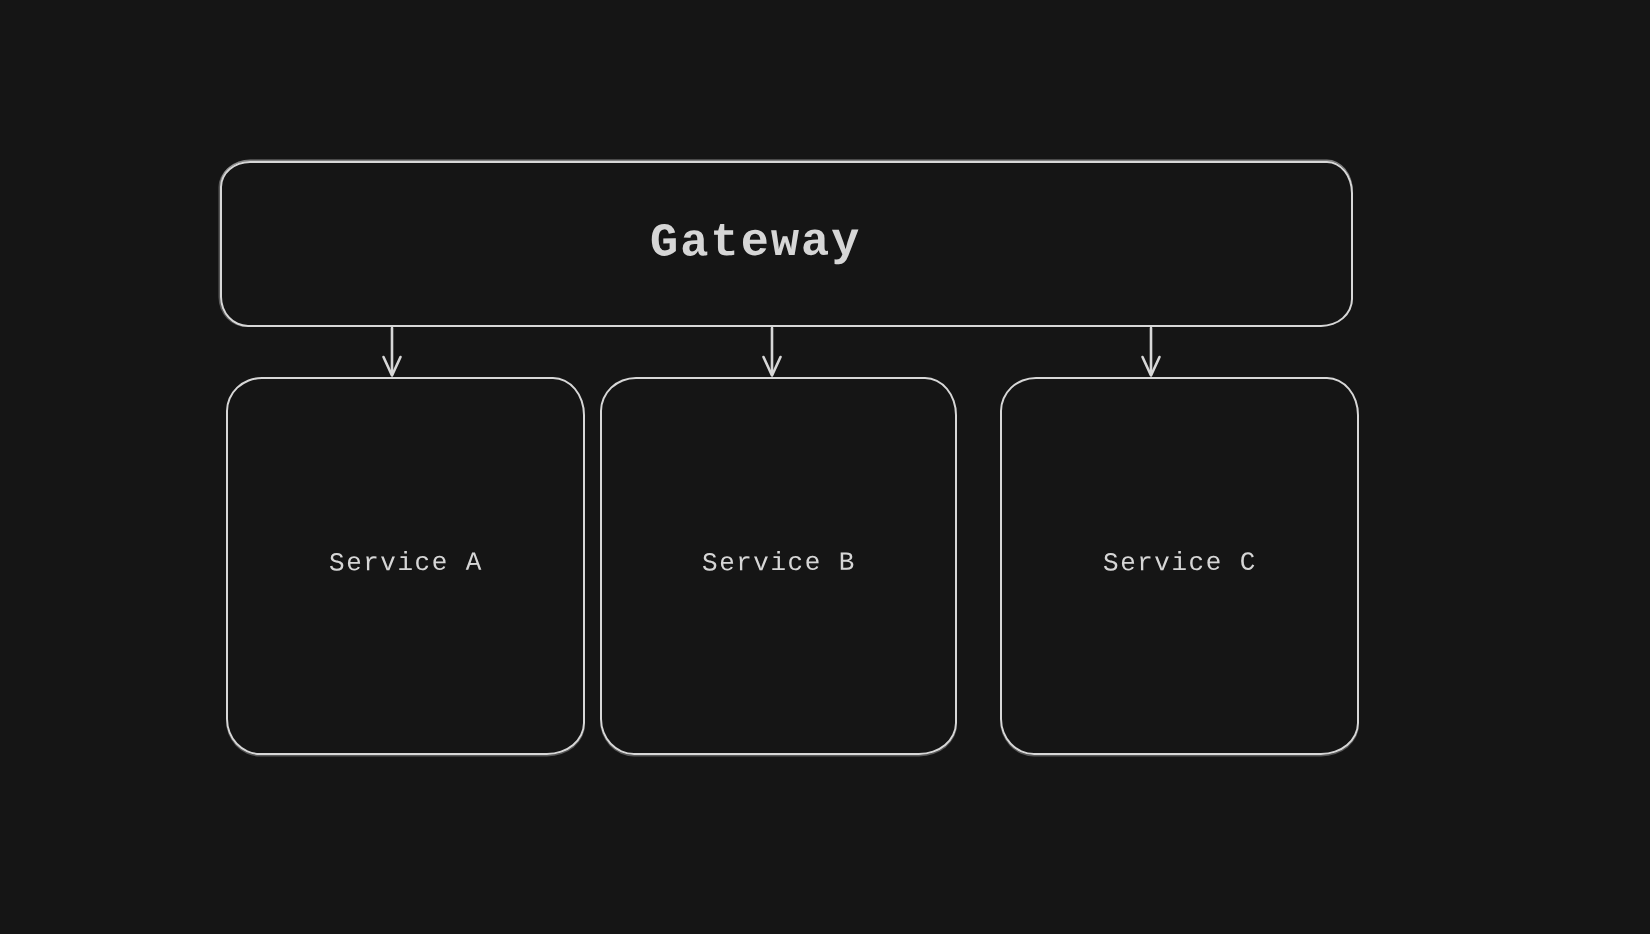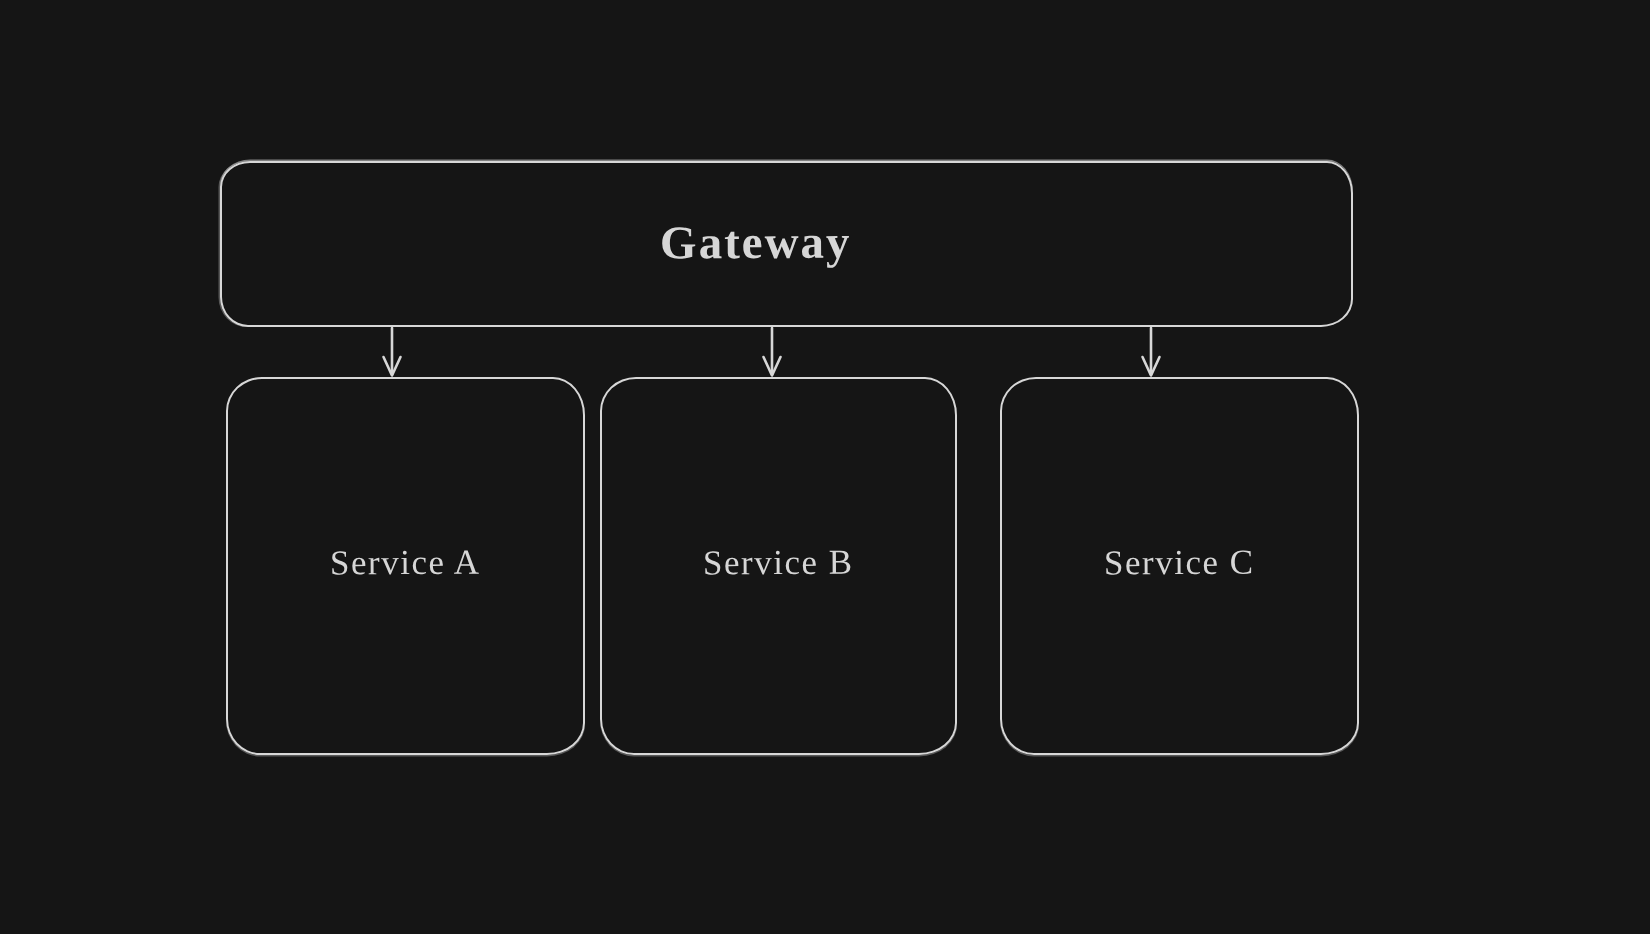--- a/index.html
+++ b/index.html
@@ -6,21 +6,21 @@
     margin: 0;
     padding: 0;
     background: #151515;
   }
   .stage {
     position: relative;
     width: 1604px;
     height: 934px;
     background: var(--bg, #151515);
     overflow: hidden;
-    font-family: Liberation Serif, serif;
+    font-family: Liberation Mono, monospace;
   }
   .node {
     position: absolute;
     box-sizing: border-box;
     border: 2.5px solid var(--stroke, #d7d7d7);
     background: transparent;
     display: flex;
     align-items: center;
     justify-content: center;
     color: var(--text, #d6d6d6);
@@ -46,21 +46,21 @@
     white-space: nowrap;
     user-select: none;
   }
   .gateway-label {
     font-size: 47px;
     font-weight: 700;
     letter-spacing: 2px;
     transform: translate(-31px, -2px) rotate(-0.3deg);
   }
   .service-label {
-    font-size: 35px;
+    font-size: 26px;
     font-weight: 500;
     letter-spacing: 1.5px;
     transform: translateY(-3px) rotate(-0.3deg);
   }
   svg.edges {
     position: absolute;
     left: 0; top: 0;
     width: 1650px; height: 934px;
     overflow: visible;
     pointer-events: none;

